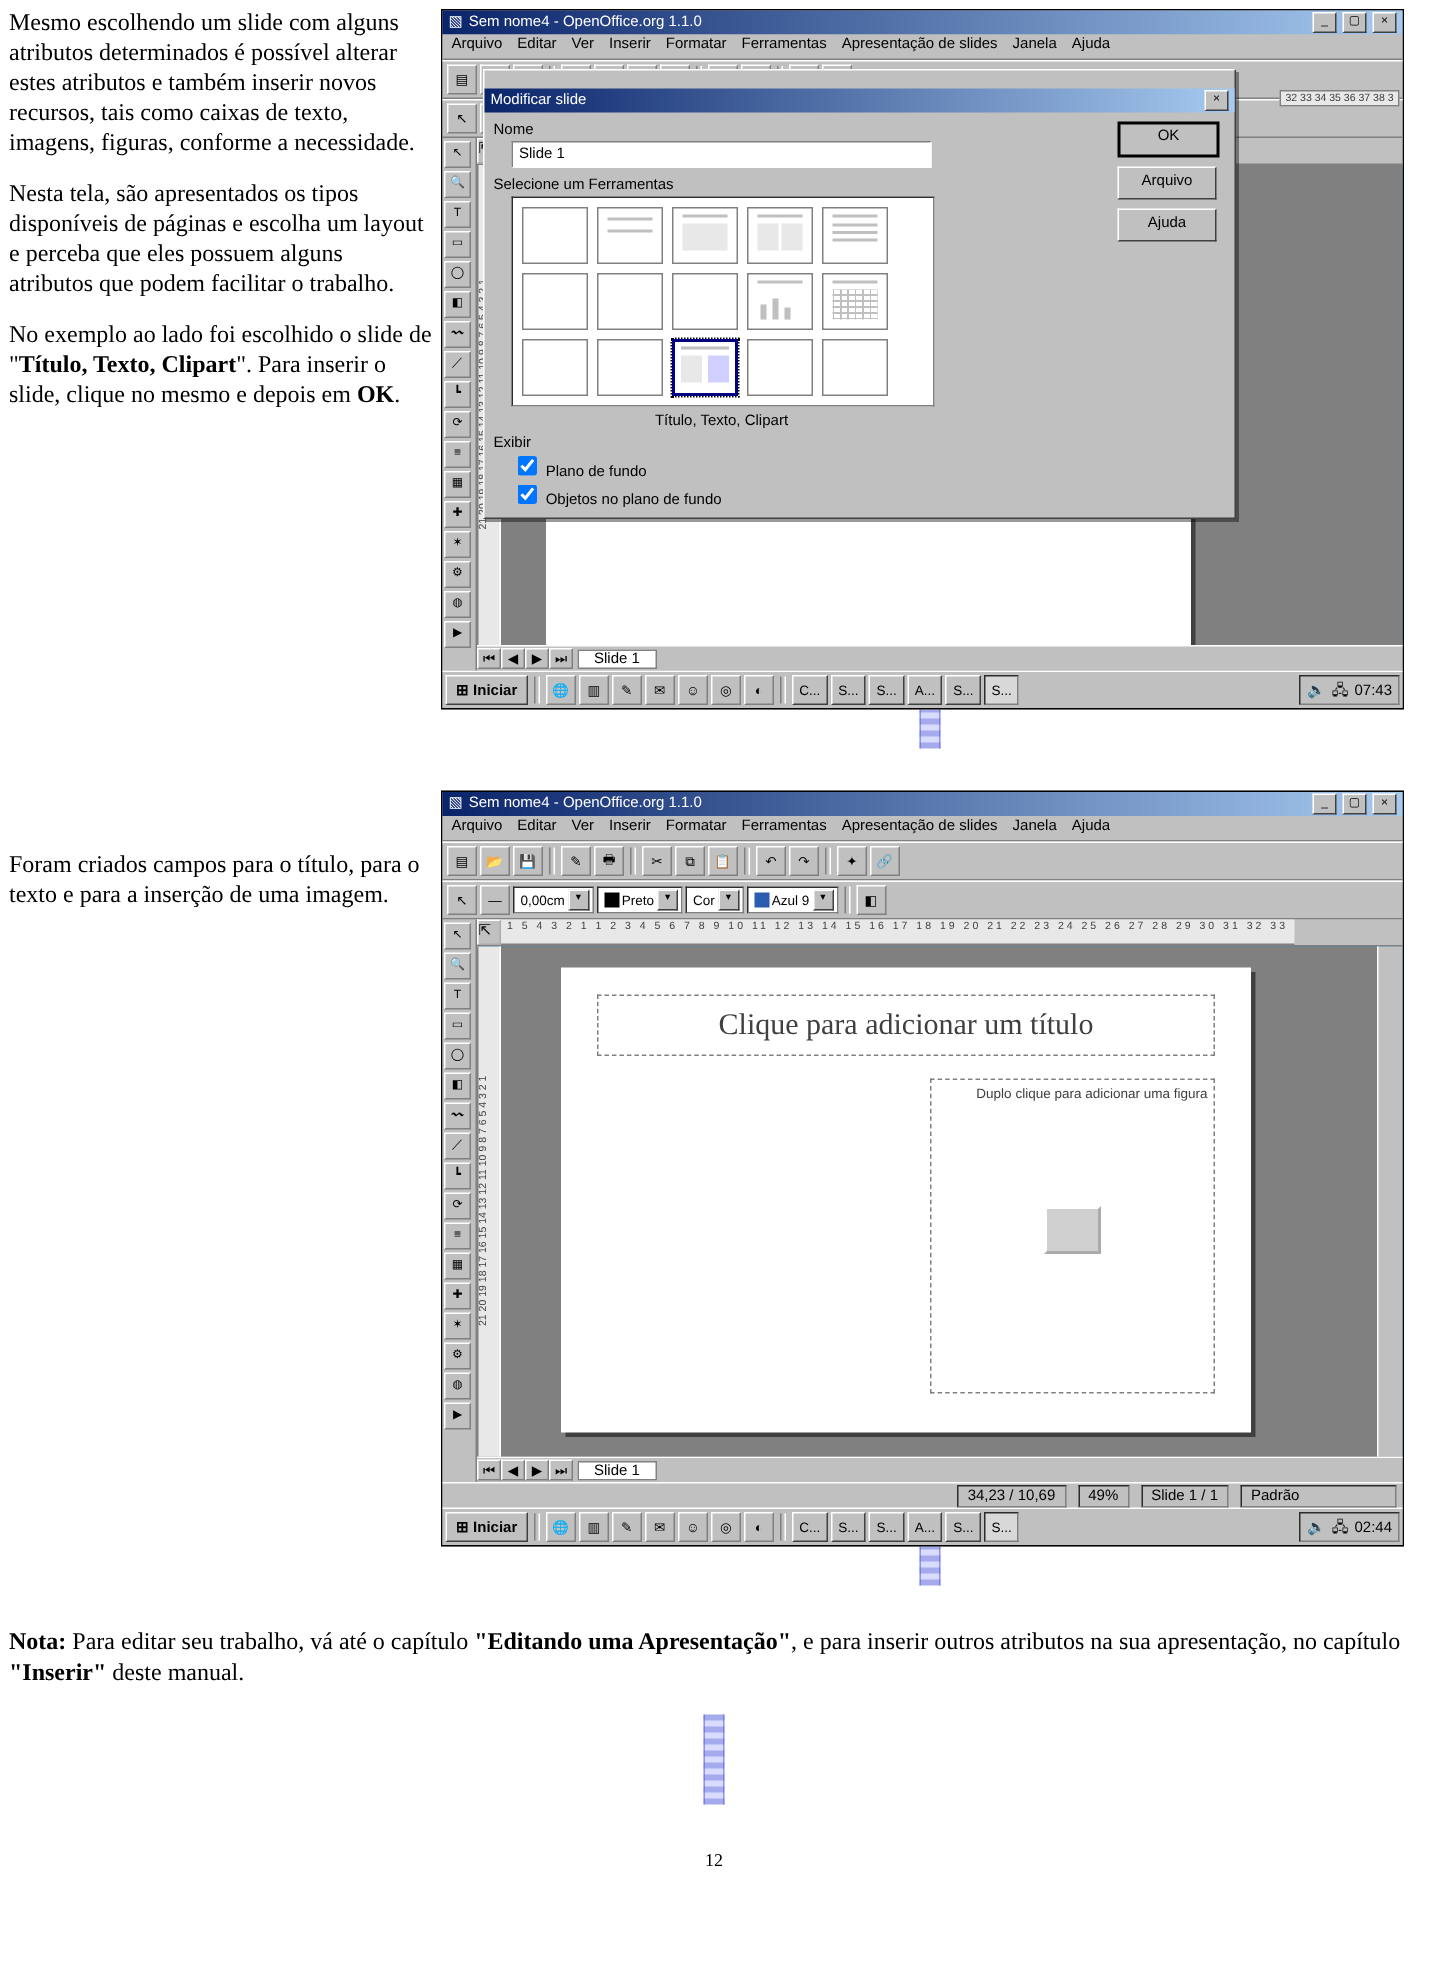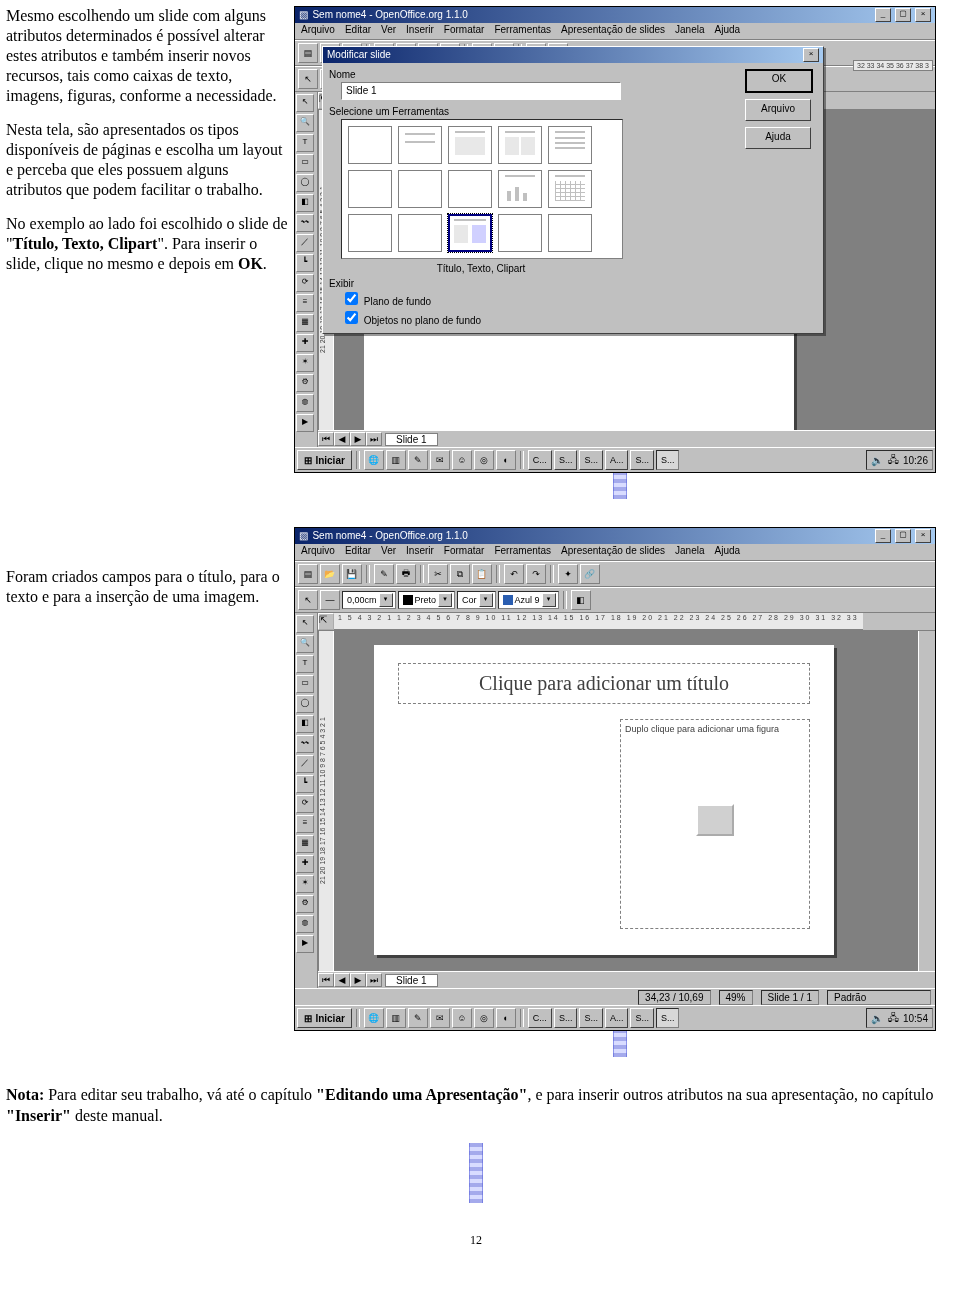--- a/index.html
+++ b/index.html
@@ -126,21 +126,21 @@
   }
 
   
   .dialog {
     position: absolute;
     background: #c0c0c0;
     border: 1px solid #fff;
     border-right-color: #404040; border-bottom-color: #404040;
     box-shadow: 2px 2px 0 rgba(0,0,0,.4);
   }
-  .dialog .titlebar { font-size: 10px; }
+  .dialog .titlebar { font-size: 10px; margin-top: 12px; }
   .dlgbody { padding: 6px; font-size: 10px; }
   .textfield {
     background: #fff; border: 1px solid #808080;
     border-right-color: #fff; border-bottom-color: #fff;
     height: 16px; line-height: 16px; padding: 0 4px;
   }
   .layoutgrid {
     display: grid; grid-template-columns: repeat(5, 44px);
     grid-auto-rows: 38px; gap: 6px;
     background: #fff; padding: 6px;
@@ -200,21 +200,21 @@
   }
   .ph-text {
     position: absolute; left: 24px; top: 74px;
     width: 180px; height: 200px;
     border: 1px dashed #808080; padding: 6px 8px;
     font-family: "Times New Roman", serif; font-size: 13px; color: #000;
   }
   .ph-clip {
     position: absolute; right: 24px; top: 74px;
     width: 180px; height: 200px;
-    border: 1px dashed #808080; text-align: left;
+    border: 1px dashed #808080; text-align: right;
     font-size: 9px; color: #404040; padding: 4px;
   }
   .clipicon {
     width: 34px; height: 28px; margin: 70px auto 0 auto;
     background: #d0d0d0; border: 2px outset #fff;
   }
 
   .combo {
     display: inline-flex; align-items: center;
     border: 1px inset #808080; height: 16px; background: #fff;
@@ -426,21 +426,21 @@
         <span class="sep"></span>
         <span class="taskbtn">C...</span>
         <span class="taskbtn">S...</span>
         <span class="taskbtn">S...</span>
         <span class="taskbtn">A...</span>
         <span class="taskbtn">S...</span>
         <span class="taskbtn act">S...</span>
         <div class="tray">
           <span>🔈</span>
           <span>🖧</span>
-          <span>10:26</span>
+          <span>07:43</span>
         </div>
       </div>
     </div>
     <div class="seam" style="height:26px"></div>
   </div>
 </div>
 
 <div class="row">
   <div class="textcol" style="padding-top:40px">
     <p>Foram criados campos para o título, para o texto e para a inserção de uma imagem.</p>
@@ -580,21 +580,21 @@
         <span class="sep"></span>
         <span class="taskbtn">C...</span>
         <span class="taskbtn">S...</span>
         <span class="taskbtn">S...</span>
         <span class="taskbtn">A...</span>
         <span class="taskbtn">S...</span>
         <span class="taskbtn act">S...</span>
         <div class="tray">
           <span>🔈</span>
           <span>🖧</span>
-          <span>10:54</span>
+          <span>02:44</span>
         </div>
       </div>
     </div>
     <div class="seam" style="height:26px"></div>
   </div>
 </div>
 
 <p class="nota">
   <span class="bold">Nota:</span><span> Para editar seu trabalho, vá até o capítulo </span><span class="bold">"Editando uma Apresentação"</span><span>,  e para inserir outros atributos na sua apresentação, no capítulo </span><span class="bold">"Inserir"</span><span> deste manual.</span>
 </p>

